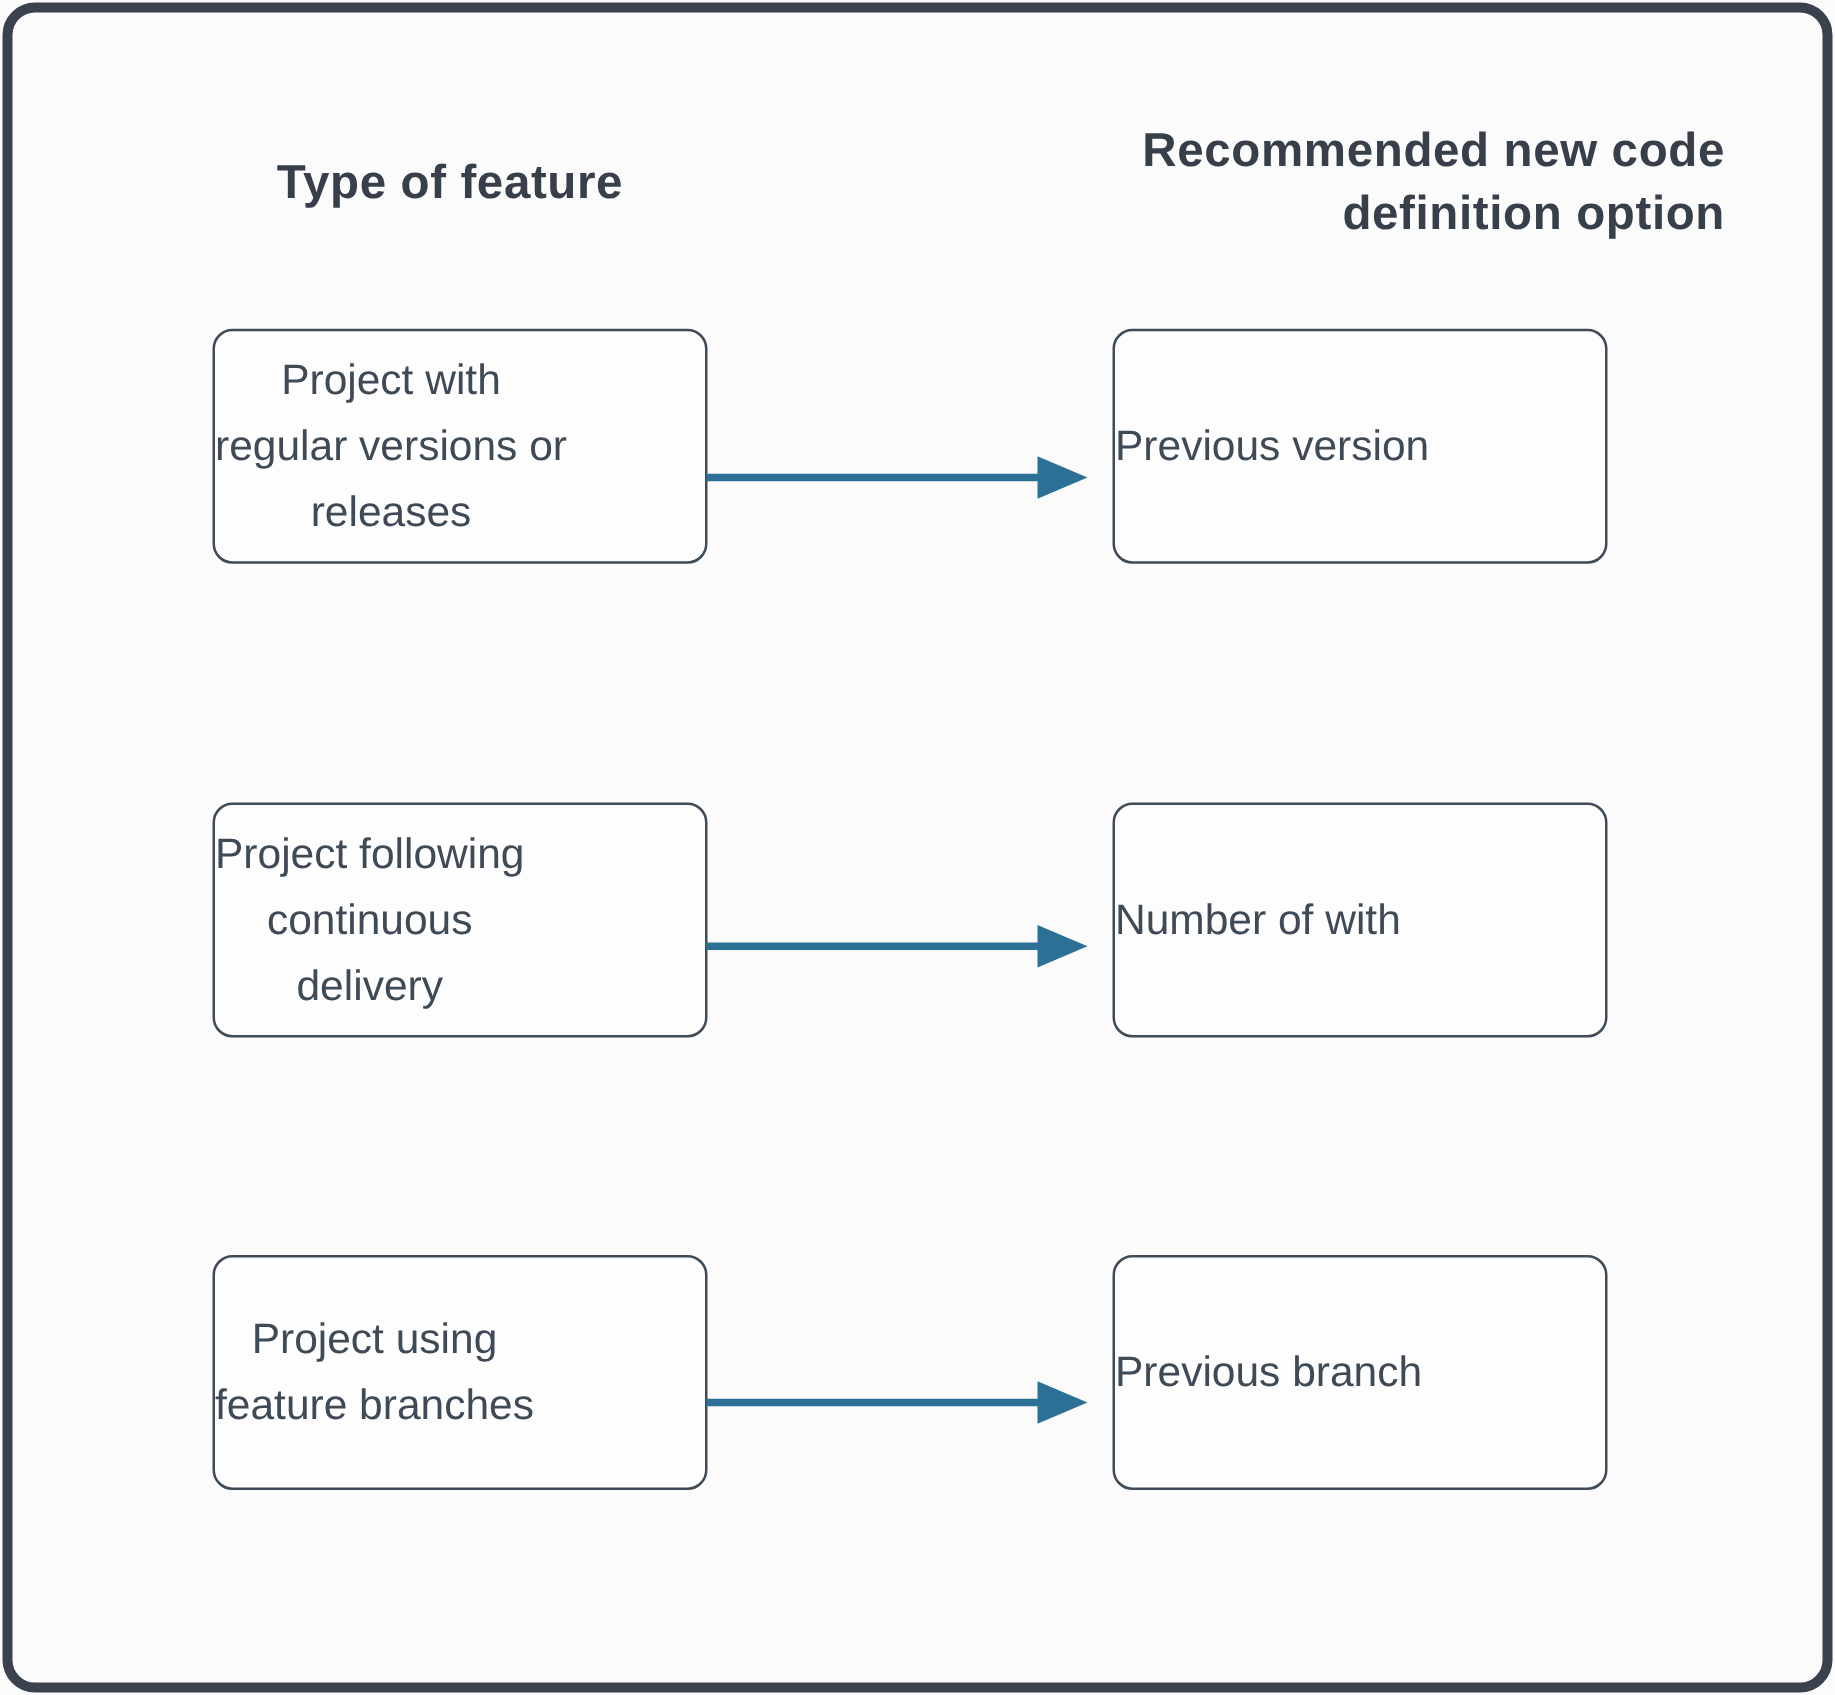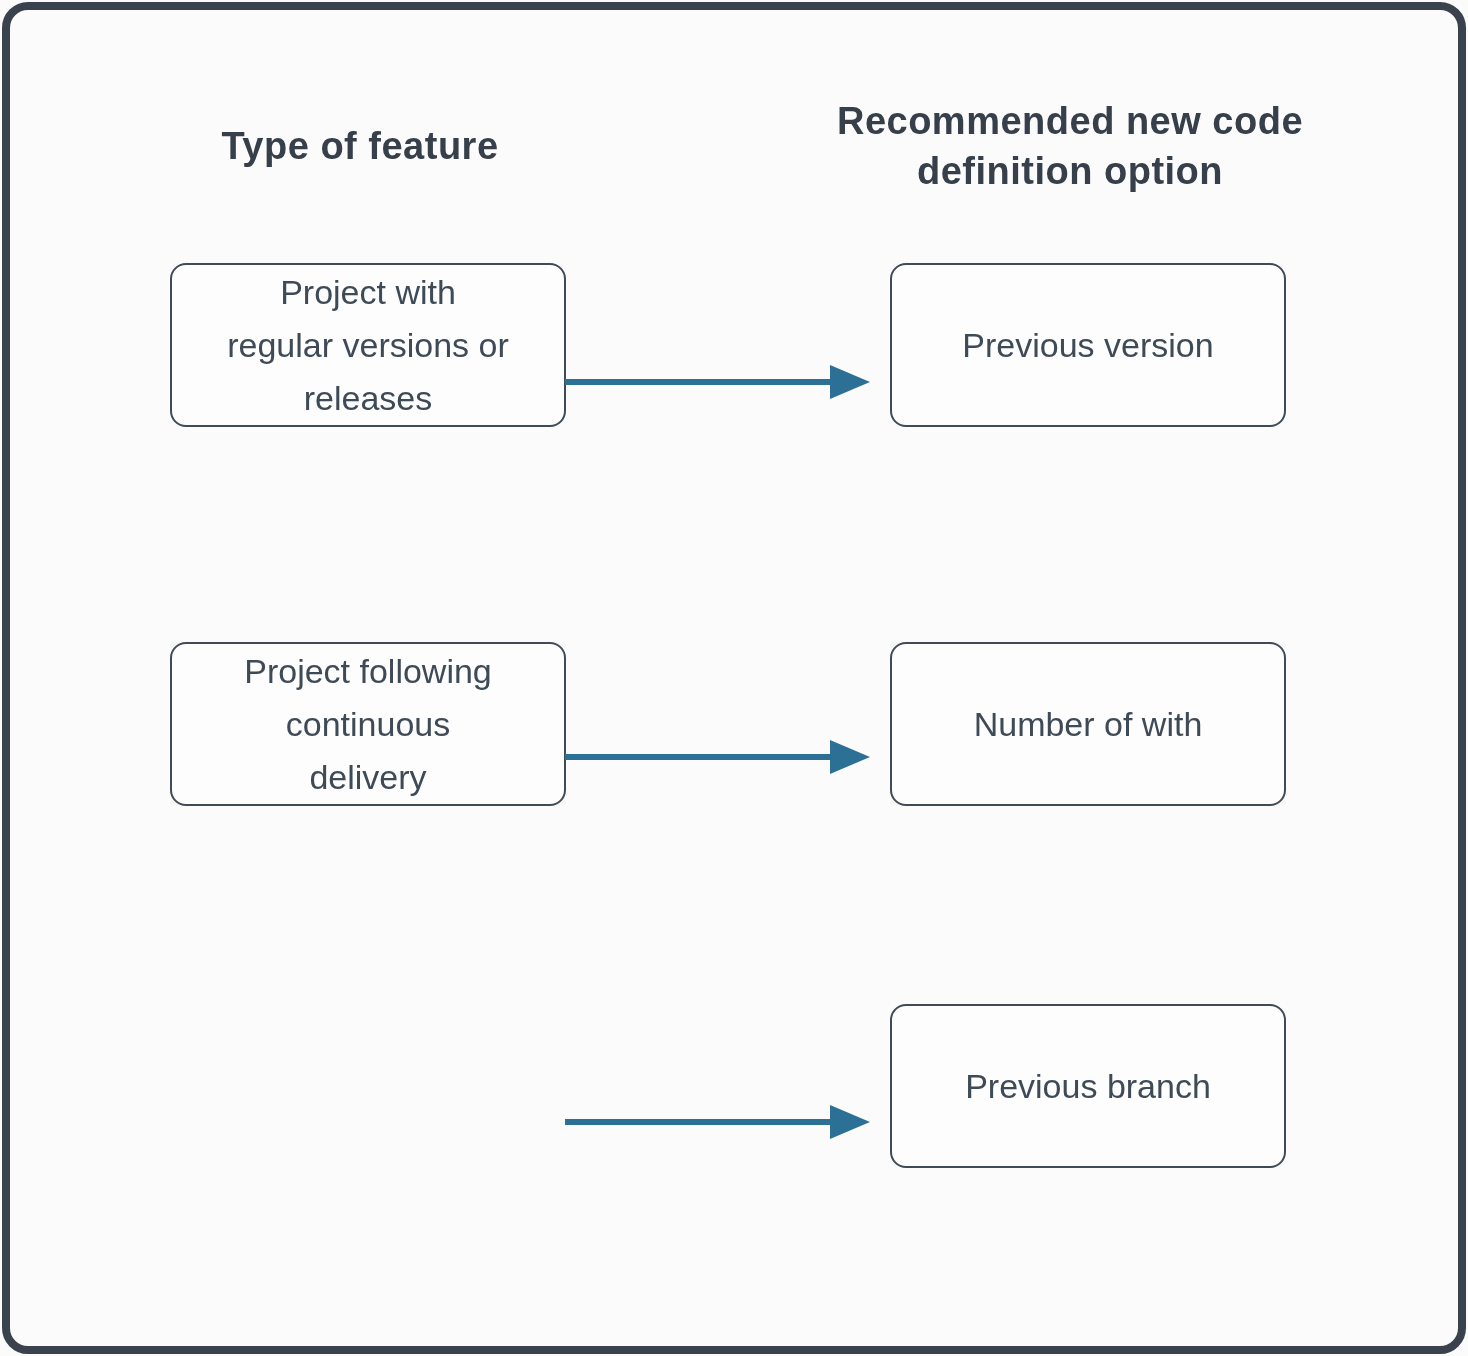--- a/index.html
+++ b/index.html
@@ -26,32 +26,31 @@
     position: absolute;
     text-align: center;
     font-weight: bold;
     font-size: 38px;
     line-height: 50px;
     letter-spacing: 0.5px;
     color: var(--header-text, #363f4a);
     white-space: pre-line;
   }
   .col-header.h1 { left: 140px; top: 121px; width: 440px; }
-  .col-header.h2 { left: 800px; top: 96px;  width: 540px; }
+  .col-header.h2 { left: 840px; top: 96px;  width: 540px; text-align: right; }
   .node {
     position: absolute;
     width: 396px;
-    height: 164px;
+    height: 188px;
     box-sizing: border-box;
     background: var(--node-bg, #fdfdfe);
     border: 2px solid var(--node-border, #404b58);
     border-radius: 16px;
     display: flex;
     align-items: center;
-    justify-content: center;
     text-align: center;
   }
   .node .node-label {
     font-size: 34px;
     line-height: 53px;
     color: var(--text, #3f4a57);
     white-space: pre-line;
   }
   .col-left  { left: 170px; }
   .col-right { left: 890px; }
@@ -115,20 +114,24 @@
 delivery</span>
   </div>
   <div class="arrow row2">
     <div class="arrow-line"></div>
     <div class="arrow-head"></div>
   </div>
   <div class="node col-right row2">
     <span class="node-label">Number of with</span>
   </div>
 
+  <div class="node col-left row3">
+    <span class="node-label">Project using
+feature branches</span>
+  </div>
   <div class="arrow row3">
     <div class="arrow-line"></div>
     <div class="arrow-head"></div>
   </div>
   <div class="node col-right row3">
     <span class="node-label">Previous branch</span>
   </div>
 </div>
 
 </body></html>

